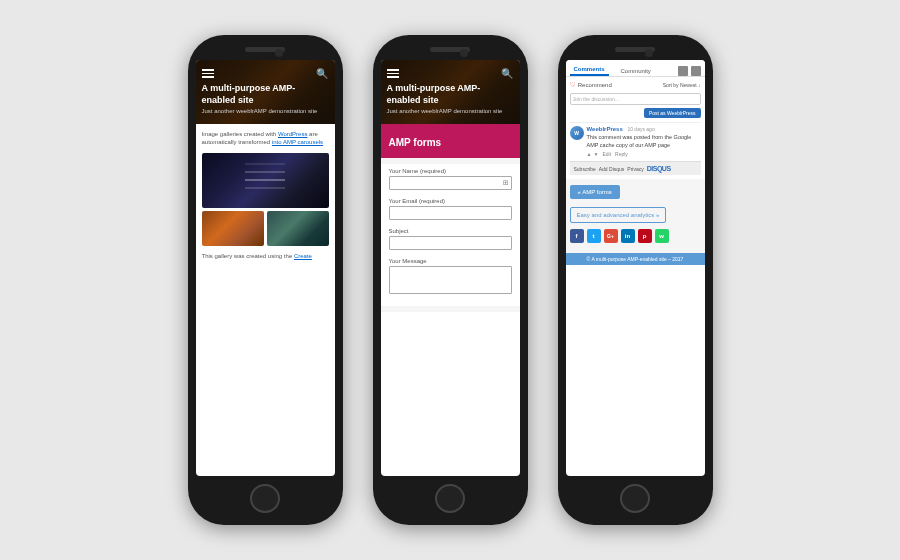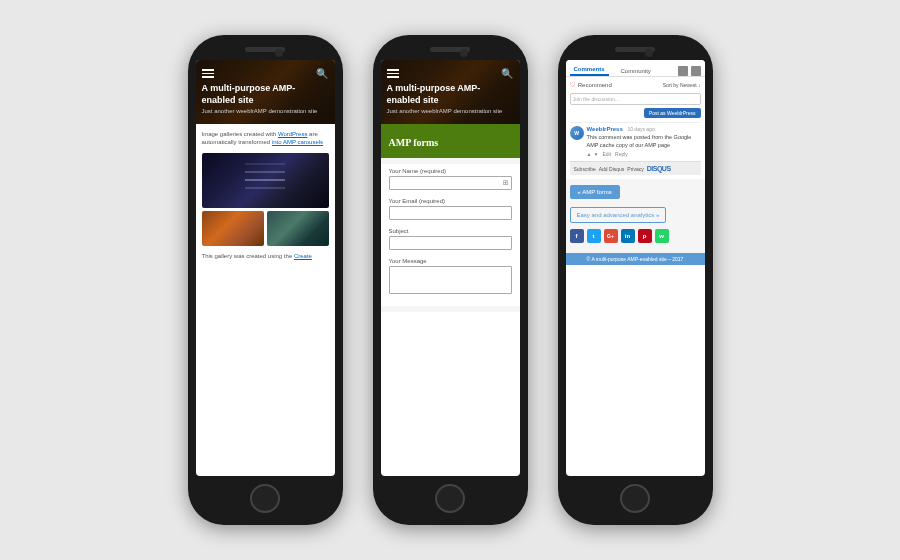--- a/index.html
+++ b/index.html
@@ -198,24 +198,23 @@
       color: #ccc;
       font-size: 6px;
       margin-top: 2px;
     }
     .p2-body {
       background: #f5f5f5;
       padding: 0 0 6px 0;
       flex: 1;
     }
     .p2-amp-banner {
-      background: #4d7c0f;
+      background: #be185d;
       padding: 8px 8px;
       margin-bottom: 6px;
-      font-family: Liberation Serif, serif;
     }
     .p2-amp-banner-text {
       color: #fff;
       font-size: 10px;
       font-weight: bold;
     }
     .p2-form {
       padding: 4px 8px;
       background: #fff;
     }

